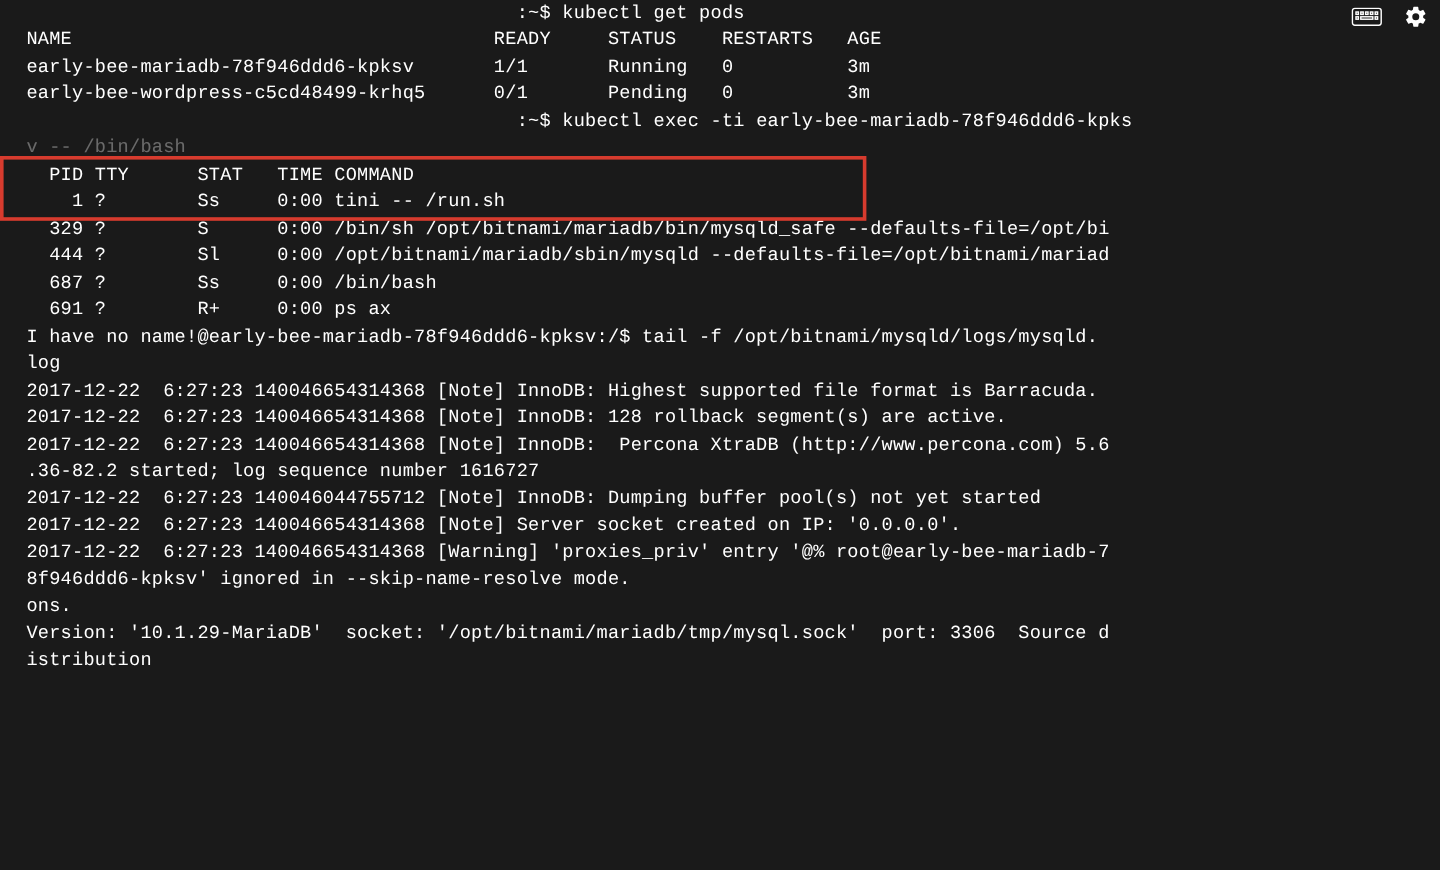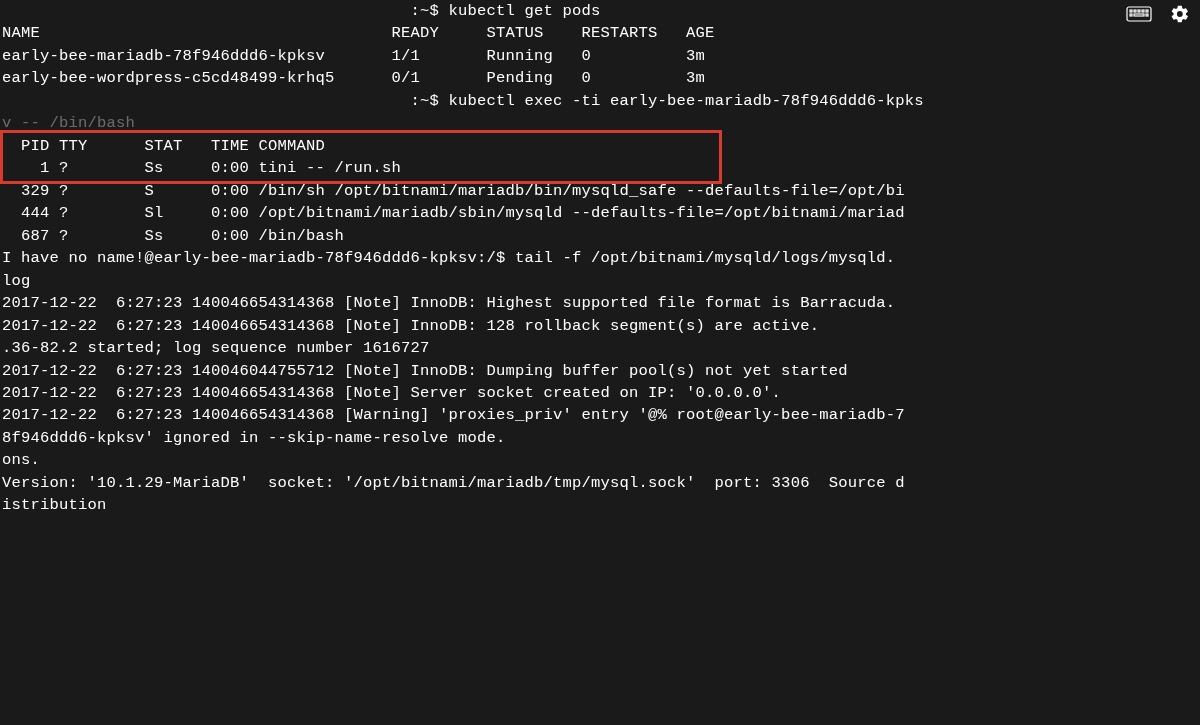--- a/index.html
+++ b/index.html
@@ -1,20 +1,20 @@
 <!DOCTYPE html>
 <html><head>
 <meta charset="utf-8">
 <style>
   html,body{margin:0;padding:0;background:#1a1a1a;color:#fff;
     font-family:"Menlo","Consolas","Liberation Mono",monospace;
     font-size:15.5px;line-height:1.45;letter-spacing:.2px;}
   .screen{position:relative;width:1200px;height:725px;background:#1a1a1a;
     overflow:hidden;}
-  .content{padding:0 2px 0 2px;}
+  .content{padding:0 2px 0 2px;margin-left:20px;}
   pre{margin:0;white-space:pre;font-family:inherit;}
   .highlight-box{border:3px solid #d73b2e;width:722px;
     position:absolute;left:0;top:130px;height:54px;pointer-events:none;
     box-sizing:border-box;}
   .toolbar{position:absolute;top:4px;right:10px;display:flex;gap:18px;
     align-items:center;fill:#fff;}
   .kb-icon rect{stroke:#fff;fill:none;stroke-width:1.2;}
 </style>
 </head>
 <body>
@@ -47,24 +47,26 @@
 <pre>NAME                                     READY     STATUS    RESTARTS   AGE</pre>
 <pre>early-bee-mariadb-78f946ddd6-kpksv       1/1       Running   0          3m</pre>
 <pre>early-bee-wordpress-c5cd48499-krhq5      0/1       Pending   0          3m</pre>
 <pre>                                           <span>:~$ kubectl exec -ti early-bee-mariadb-78f946ddd6-kpks</span></pre>
 <pre style="opacity:.35">v -- /bin/bash</pre>
 <pre>  PID TTY      STAT   TIME COMMAND</pre>
 <pre>    1 ?        Ss     0:00 tini -- /run.sh</pre>
 <pre>  329 ?        S      0:00 /bin/sh /opt/bitnami/mariadb/bin/mysqld_safe --defaults-file=/opt/bi</pre>
 <pre>  444 ?        Sl     0:00 /opt/bitnami/mariadb/sbin/mysqld --defaults-file=/opt/bitnami/mariad</pre>
 <pre>  687 ?        Ss     0:00 /bin/bash</pre>
+<pre>  691 ?        R+     0:00 ps ax</pre>
 <pre>I have no name!@early-bee-mariadb-78f946ddd6-kpksv:/$ tail -f /opt/bitnami/mysqld/logs/mysqld.</pre>
 <pre>log</pre>
 <pre>2017-12-22  6:27:23 140046654314368 [Note] InnoDB: Highest supported file format is Barracuda.</pre>
 <pre>2017-12-22  6:27:23 140046654314368 [Note] InnoDB: 128 rollback segment(s) are active.</pre>
+<pre>2017-12-22  6:27:23 140046654314368 [Note] InnoDB:  Percona XtraDB (http://www.percona.com) 5.6</pre>
 <pre>.36-82.2 started; log sequence number 1616727</pre>
 <pre>2017-12-22  6:27:23 140046044755712 [Note] InnoDB: Dumping buffer pool(s) not yet started</pre>
 <pre>2017-12-22  6:27:23 140046654314368 [Note] Server socket created on IP: '0.0.0.0'.</pre>
 <pre>2017-12-22  6:27:23 140046654314368 [Warning] 'proxies_priv' entry '@% root@early-bee-mariadb-7</pre>
 <pre>8f946ddd6-kpksv' ignored in --skip-name-resolve mode.</pre>
 <pre>ons.</pre>
 <pre>Version: '10.1.29-MariaDB'  socket: '/opt/bitnami/mariadb/tmp/mysql.sock'  port: 3306  Source d</pre>
 <pre>istribution</pre>
   </div>
 

